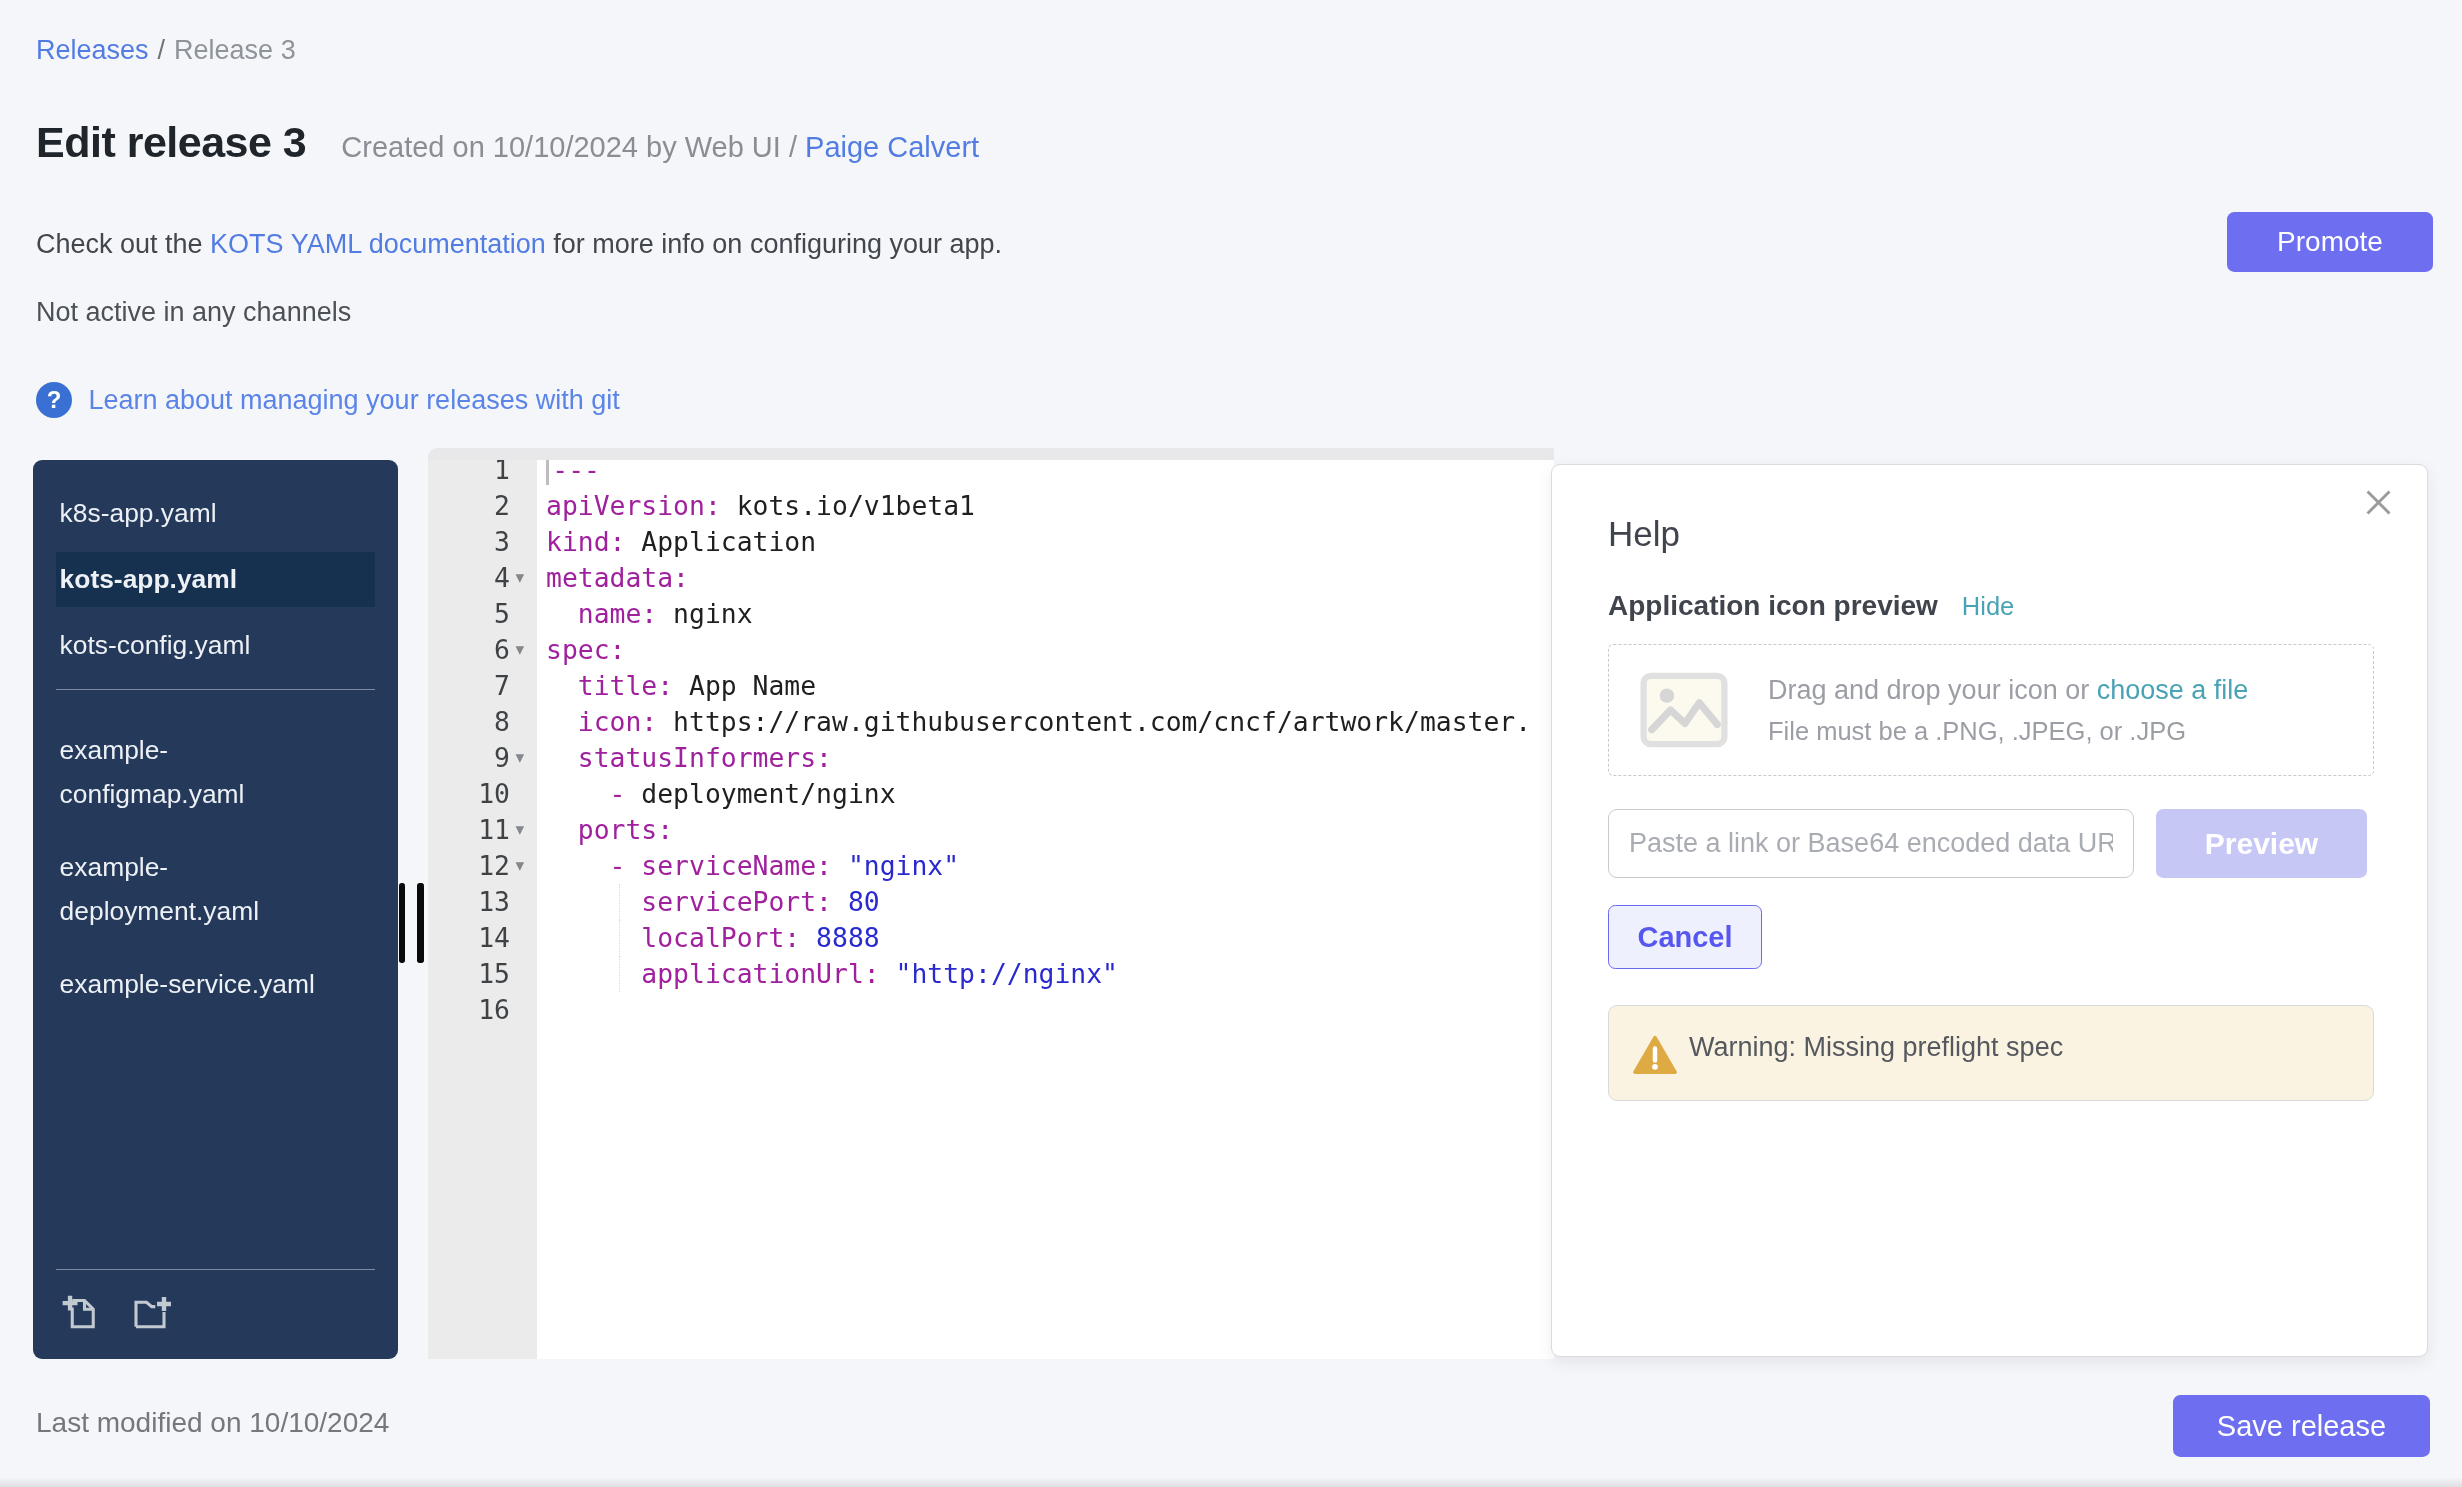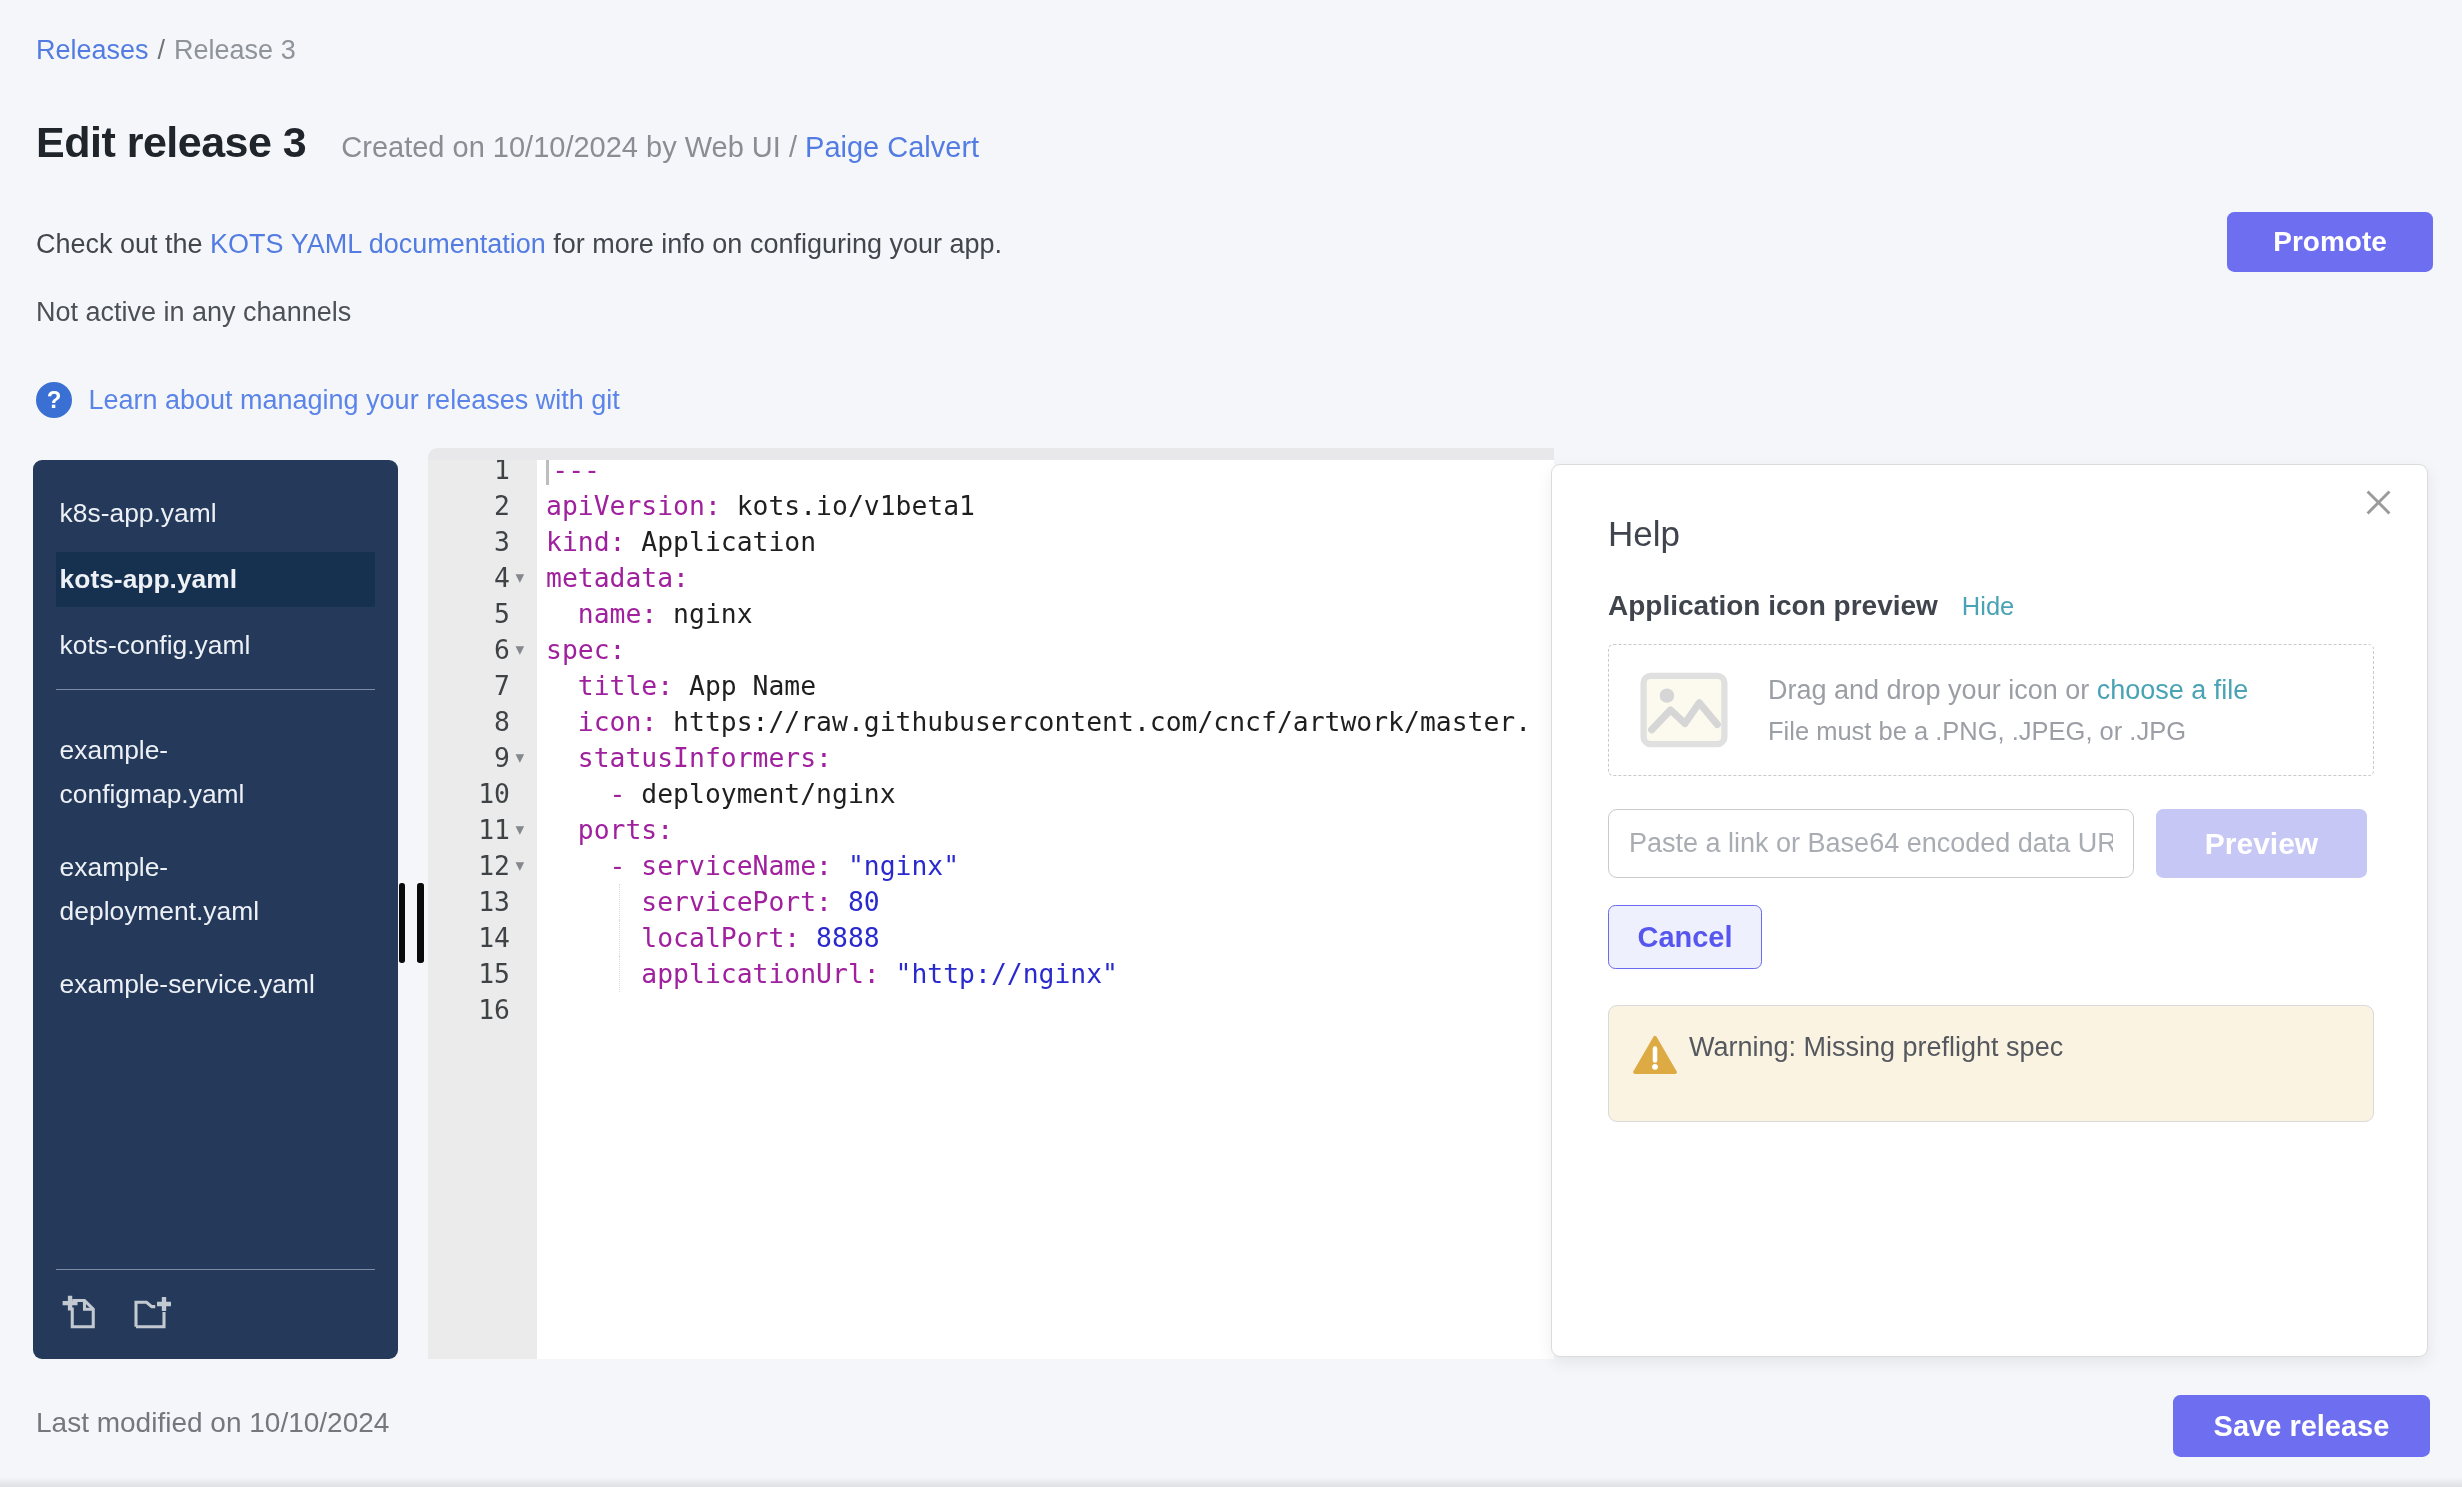--- a/index.html
+++ b/index.html
@@ -21,21 +21,21 @@
   .docs-line a { color: #537ce3; text-decoration: none; }
 
   .status-line { position: absolute; left: 36px; top: 297px; font-size: 27px; color: #4c5057; }
 
   .learn-row { position: absolute; left: 36px; top: 382px; display: flex; align-items: center; gap: 16.4px; }
   .qicon { width: 36px; height: 36px; border-radius: 50%; background: #3a6fd3; color: #fff;
            font-size: 24px; font-weight: 700; display: flex; align-items: center; justify-content: center; }
   .learn-row a { font-size: 27px; color: #5b84e8; text-decoration: none; }
 
   .btn-primary { background: #6e6ef0; color: #fff; border: none; border-radius: 7.3px;
-                 font-family: "Liberation Sans", sans-serif; font-weight: 700; cursor: pointer;
+                 font-family: "Liberation Sans", sans-serif; font-weight: 400; cursor: pointer;
                  display: flex; align-items: center; justify-content: center; }
   #promote-btn { position: absolute; left: 2227px; top: 212px; width: 206px; height: 60px; font-size: 28px; }
   #save-btn    { position: absolute; left: 2173px; top: 1395px; width: 257px; height: 62px; font-size: 29px; }
 
   
   .sidebar { position: absolute; left: 33px; top: 460px; width: 365px; height: 899px;
              background: #253a5b; border-radius: 9px; }
   .file-list { list-style: none; padding-top: 25.5px; }
   .file-item { margin: 0 23px 11px 23px; padding: 5.5px 3.6px; font-size: 26.4px; line-height: 44px;
                color: #edf1f6; cursor: pointer; border-radius: 1.8px; }
@@ -94,21 +94,21 @@
   .link-input { width: 526px; height: 69px; border: 1.8px solid #c9cacd; border-radius: 9px;
                 font-size: 27px; padding: 0 20px; color: #40454d; font-family: "Liberation Sans", sans-serif; }
   .link-input::placeholder { color: #a9adb3; }
   .btn-disabled { width: 211px; height: 69px; background: #c6c7f5; color: #fff; border: none;
                   border-radius: 7.3px; font-size: 30px; font-weight: 700; cursor: default;
                   font-family: "Liberation Sans", sans-serif; }
   .btn-cancel { margin-top: 27px; width: 154px; height: 64px; background: #eef0fd;
                 border: 1.8px solid #6a6aee; border-radius: 7.3px; color: #5757ef; font-size: 29px;
                 font-weight: 700; cursor: pointer; font-family: "Liberation Sans", sans-serif;
                 display: flex; align-items: center; justify-content: center; }
-  .warning-box { margin-top: 36px; height: 117px; background: #fbf3e1; border: 0.9px solid #d9d9da;
+  .warning-box { margin-top: 36px; height: 96px; background: #fbf3e1; border: 0.9px solid #d9d9da;
                  border-radius: 9px; position: relative; overflow: hidden; padding: 25.5px 25.5px 0 80px; }
   .warning-box svg { position: absolute; left: 24px; top: 29px; }
   .warn-line { font-size: 27px; color: #55595f; }
   .warn-line + .warn-line { margin-top: 22px; }
   .warn-line a { color: #3a74c8; text-decoration: none; }
 
   
   .last-modified { position: absolute; left: 36px; top: 1407px; font-size: 28px; color: #74777c; }
   .bottom-shadow { position: absolute; left: 0; right: 0; bottom: 0; height: 11px;
                    background: linear-gradient(rgba(0,0,0,0), rgba(0,0,0,0.10)); }

